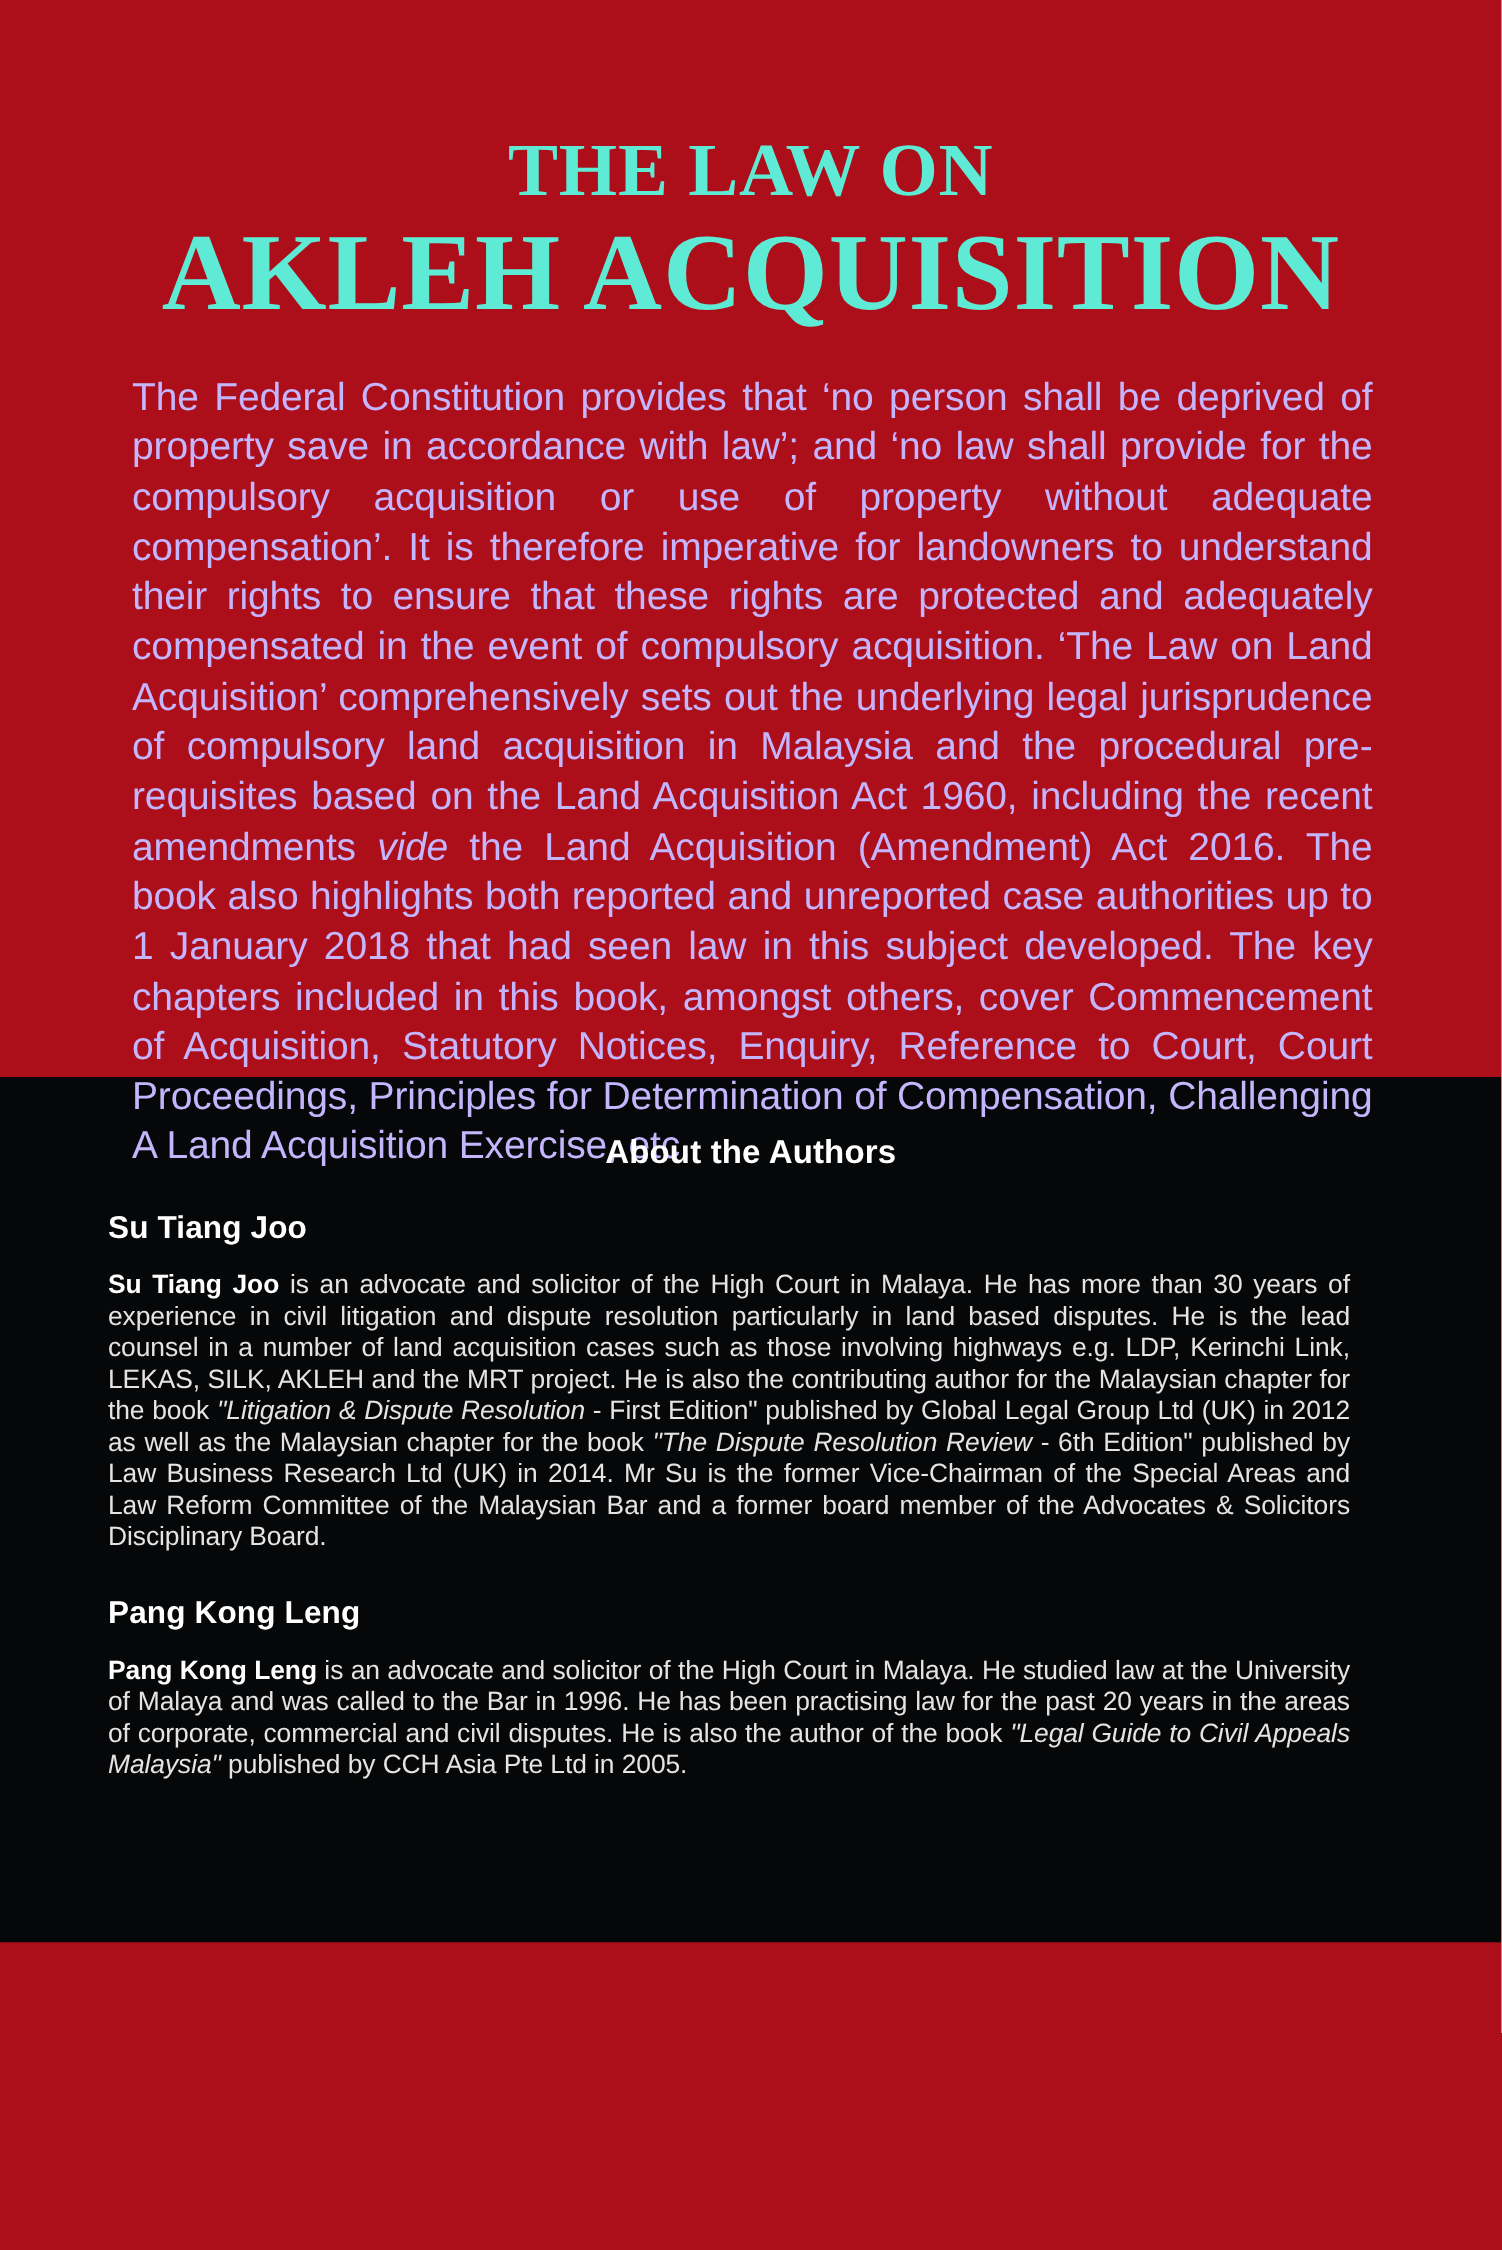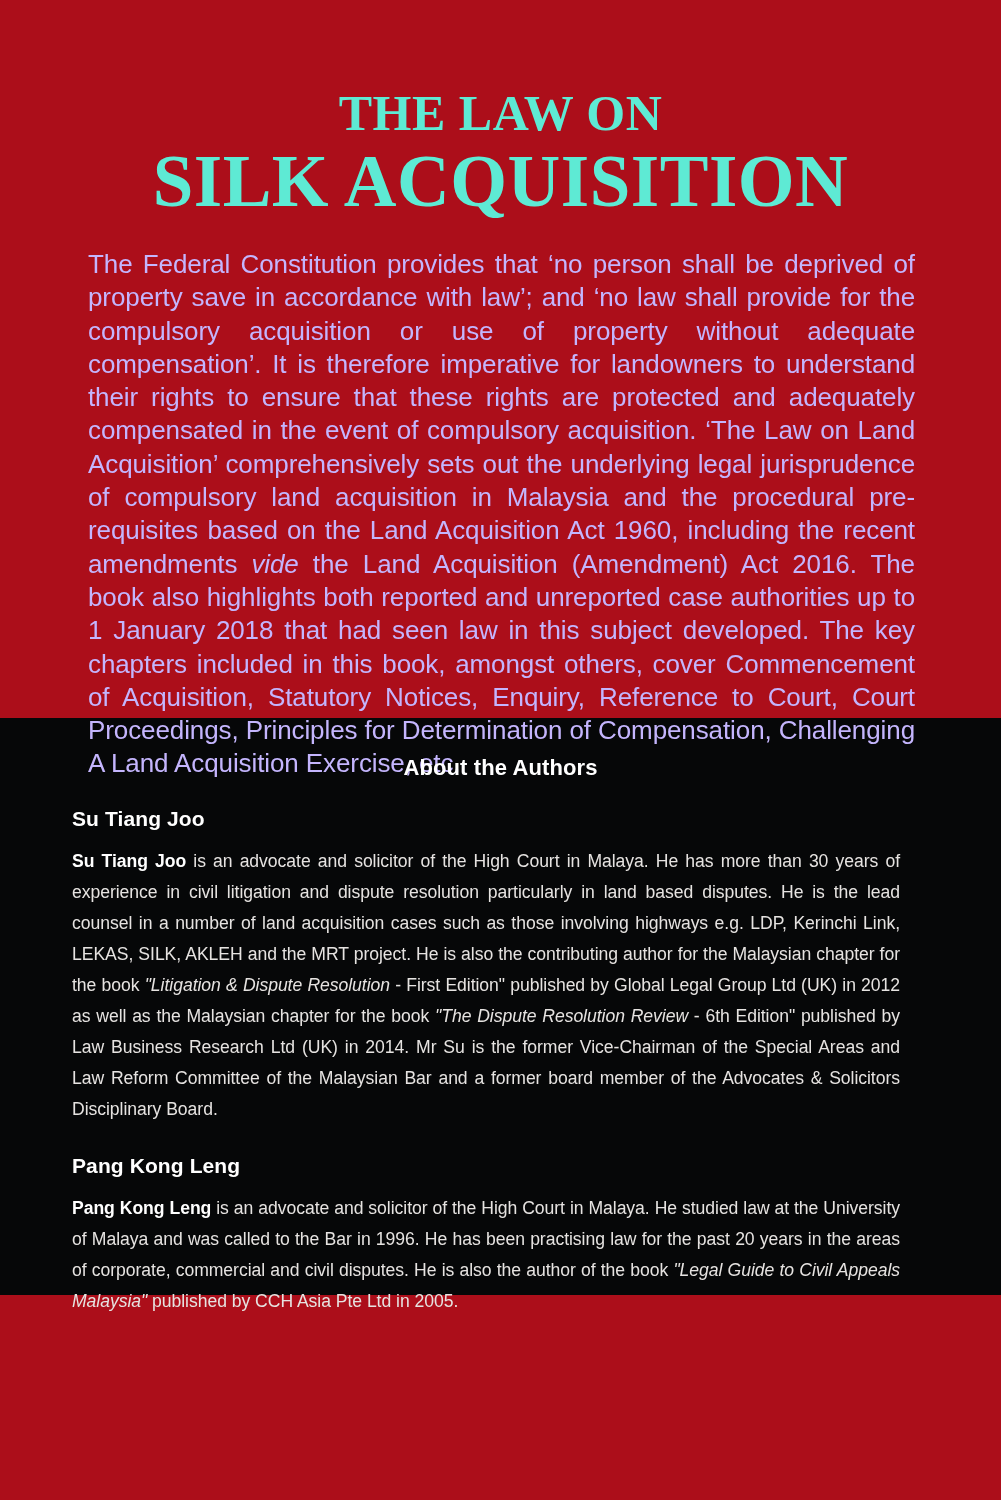--- a/index.html
+++ b/index.html
@@ -116,21 +116,21 @@
     line-height: 26px;
     font-weight: 700;
     color: #ffffff;
     font-stretch: condensed;
     margin: 0 0 14px 0;
     letter-spacing: 0.1px;
   }
 
   .author-bio {
     font-size: 17.6px;
-    line-height: 31px;
+    line-height: 21px;
     text-align: justify;
     text-justify: inter-word;
     font-stretch: condensed;
     margin: 0;
     letter-spacing: -0.05px;
     color: #e6e3e1;
   }
   .author-bio b { color: #ffffff; font-weight: 700; }
   .author-bio i { font-style: italic; }
 
@@ -140,21 +140,21 @@
 <body>
 
 <div class="cover">
 
   <div class="band-red-top"></div>
   <div class="band-black"></div>
   <div class="band-red-bottom"></div>
 
   <div class="title-block">
     <span class="title-line1">THE LAW ON</span>
-    <span class="title-line2">SILK ACQUISITION</span>
+    <span class="title-line2">AKLEH ACQUISITION</span>
   </div>
 
   <div class="blurb">
     <span>The Federal Constitution provides that ‘no person shall be deprived of property save in accordance with law’; and ‘no law shall provide for the compulsory acquisition or use of property without adequate compensation’. It is therefore imperative for landowners to understand their rights to ensure that these rights are protected and adequately compensated in the event of compulsory acquisition. ‘The Law on Land Acquisition’ comprehensively sets out the underlying legal jurisprudence of compulsory land acquisition in Malaysia and the procedural pre-requisites based on the Land Acquisition Act 1960, including the recent amendments </span><em>vide</em><span> the Land Acquisition (Amendment) Act 2016. The book also highlights both reported and unreported case authorities up to 1 January 2018 that had seen law in this subject developed. The key chapters included in this book, amongst others, cover Commencement of Acquisition, Statutory Notices, Enquiry, Reference to Court, Court Proceedings, Principles for Determination of Compensation, Challenging A Land Acquisition Exercise, etc.</span>
   </div>
 
   <div class="authors-heading">About the Authors</div>
 
   <div class="authors-body">
 

